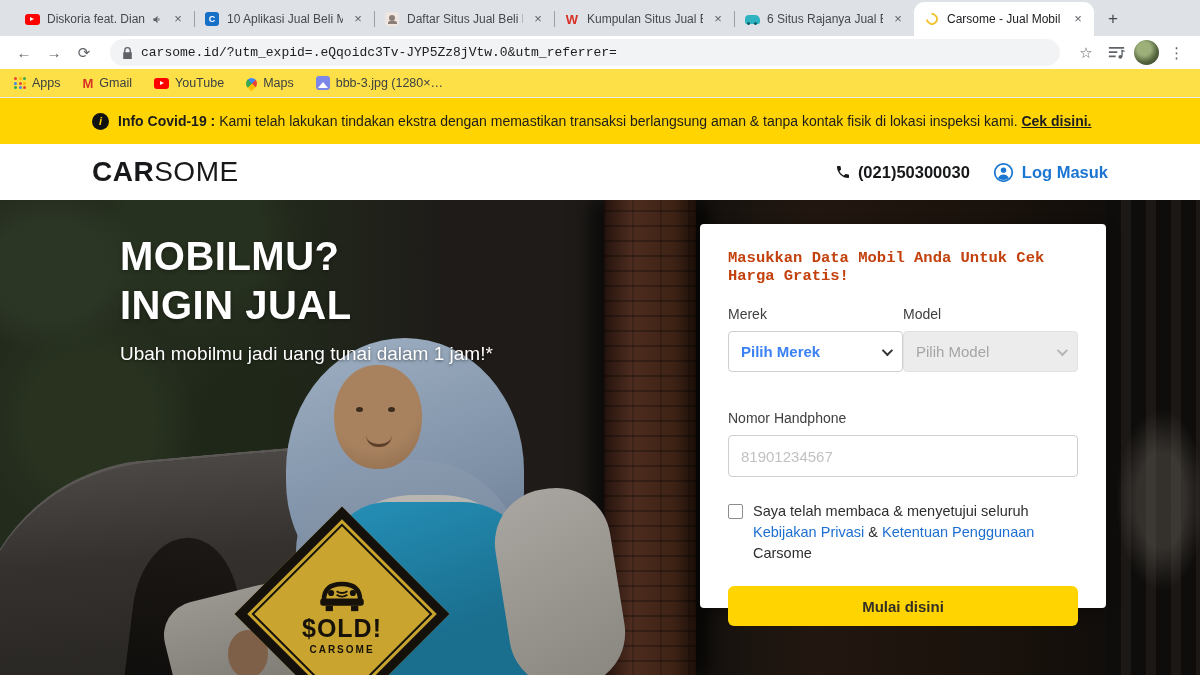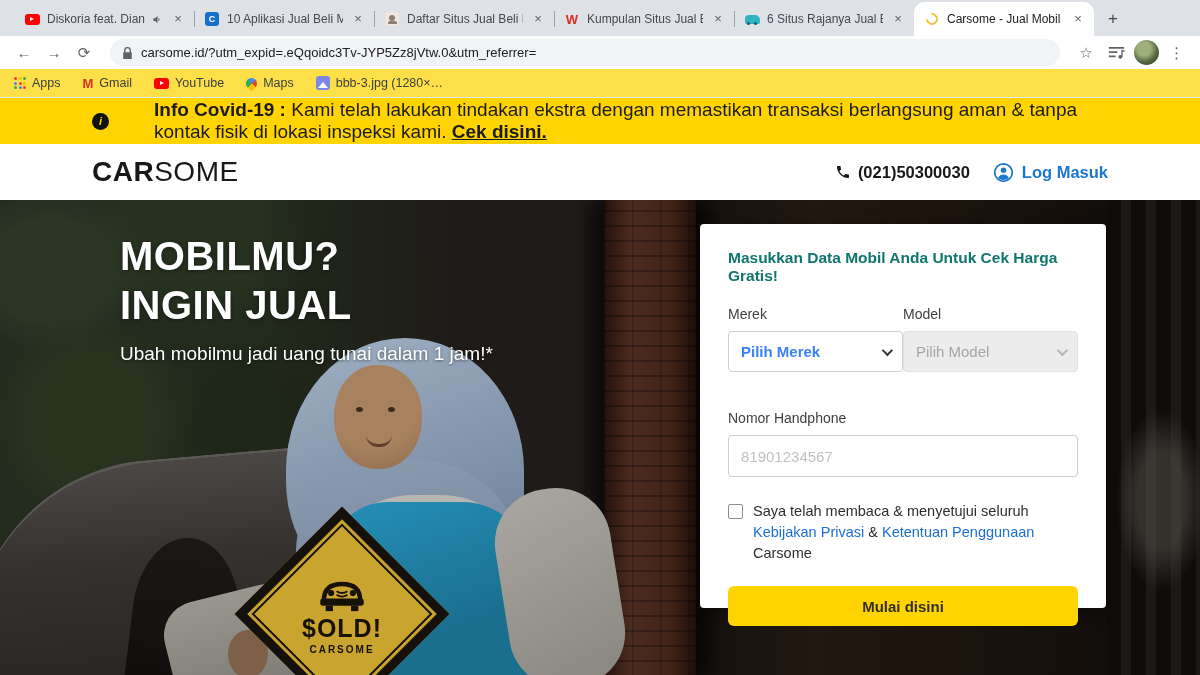--- a/index.html
+++ b/index.html
@@ -34,21 +34,21 @@
   .fav-tealcar { width:15px; height:9px; background:#2fb3c0; border-radius:4px 5px 2px 2px; position:relative; }
   .fav-tealcar::after { content:""; position:absolute; left:2px; bottom:-1px; width:3px; height:3px;
     border-radius:50%; background:#0d5f68; box-shadow:7px 0 0 #0d5f68; }
   .fav-carsome { width:12px; height:12px; border:2.5px solid #f1c12c; border-radius:50%;
     border-left-color:transparent; transform:rotate(40deg); }
 
   .toolbar { height:33px; background:#fff; display:flex; align-items:center; padding:0 12px; gap:6px; }
   .navbtn { width:24px; height:24px; font-size:15px; color:#5f6368; display:flex; align-items:center;
     justify-content:center; border-radius:50%; }
   .omnibox { flex:1; height:27px; margin:0 8px; background:#f1f3f4; border-radius:14px; display:flex;
-    align-items:center; padding:0 12px; gap:8px; }
+    align-items:center; padding:0 12px; gap:8px;font-family:Liberation Mono, monospace; }
   .omnibox .url { font-size:13px; color:#202124; white-space:nowrap; overflow:hidden; }
   .lock-ico svg { display:block; }
   .avatar { width:25px; height:25px; border-radius:50%;
     background:radial-gradient(circle at 40% 35%, #9db07a 0 30%, #55663f 60%, #2e3a24 100%); }
   .menu-dots { font-size:15px; color:#5f6368; padding:0 4px; }
 
   .bookmarks { height:29px; background:#fde047; border-bottom:1px solid #e8eaed; display:flex;
     align-items:center; padding:0 14px; gap:22px; }
   .bm { display:flex; align-items:center; gap:6px; font-size:12.5px; color:#3c4043; white-space:nowrap; }
   .apps-grid { width:12px; height:12px; display:grid; grid-template-columns:repeat(3,1fr); gap:1.5px; }
@@ -58,21 +58,21 @@
     background:conic-gradient(#4285f4 0 25%, #ea4335 25% 50%, #fbbc04 50% 75%, #34a853 75% 100%); }
   .img-ico { width:14px; height:14px; background:#7c87e8; border-radius:3px; position:relative; overflow:hidden; }
   .img-ico::after { content:""; position:absolute; left:2px; bottom:2px; border-left:5px solid transparent;
     border-right:5px solid transparent; border-bottom:6px solid #fff; }
 
   
   .covid { height:46px; background:#ffd400; display:flex; align-items:center; }
   .covid-inner { width:1016px; margin:0 auto; display:flex; align-items:center; gap:9px; }
   .info-ico { width:17px; height:17px; border-radius:50%; background:#111; color:#ffd400; font-size:11px;
     font-weight:bold; font-style:italic; display:flex; align-items:center; justify-content:center; flex:none; }
-  .covid-text { font-size:19px; color:#1c1c1c;margin-left:36px; }
+  .covid-text { font-size:14px; color:#1c1c1c; }
   .covid-text b { font-weight:700; }
   .covid-link { text-decoration:underline; font-weight:600; color:#1c1c1c; cursor:pointer; }
 
   
   .site-header { height:56px; background:#fff; display:flex; align-items:center; }
   .header-inner { width:1016px; margin:0 auto; display:flex; align-items:center; }
   .logo { font-size:28px; letter-spacing:.5px; color:#17181a; cursor:pointer; }
   .logo b { font-weight:800; }
   .logo span { font-weight:300;text-align:center; }
   .header-right { margin-left:auto; display:flex; align-items:center; gap:23px; }
@@ -137,21 +137,21 @@
   .sign-sub { font-size:10px; font-weight:800; letter-spacing:2px; color:#161209; }
 
   .hero-copy { position:absolute; left:120px; top:32px; color:#fff; }
   .hero-title { font-size:40px; line-height:49px; font-weight:800; letter-spacing:.5px;
     text-shadow:0 1px 4px rgba(0,0,0,.4); }
   .hero-sub { margin-top:13px; font-size:19px; font-weight:500; text-shadow:0 1px 3px rgba(0,0,0,.5); }
 
   
   .card { position:absolute; left:700px; top:24px; width:406px; height:384px; background:#fff;
     border-radius:4px; box-shadow:0 3px 14px rgba(0,0,0,.35); padding:25px 28px; }
-  .card-title { font-size:15.5px; font-weight:700; color:#0f766e; }
+  .card-title { font-size:15.5px; font-weight:700; color:#c2410c;font-family:Liberation Mono, monospace; }
   .field-row { display:flex; gap:0; margin-top:21px; }
   .field { flex:1; }
   .field-label { font-size:14px; color:#3f3f3f; }
   .select { margin-top:9px; height:41px; border:1px solid #cfcfcf; border-radius:4px; background:#fff;
     display:flex; align-items:center; justify-content:space-between; padding:0 12px; cursor:pointer; }
   .select .sel-text { font-size:15px; font-weight:700; color:#3b82f6; }
   .select.disabled { background:#ececec; border-color:#e2e2e2; cursor:default; }
   .select.disabled .sel-text { color:#a5a5a5; font-weight:400; }
   .chev { width:8px; height:8px; border-right:2px solid #333; border-bottom:2px solid #333;
     transform:rotate(45deg) translateY(-2px); }

